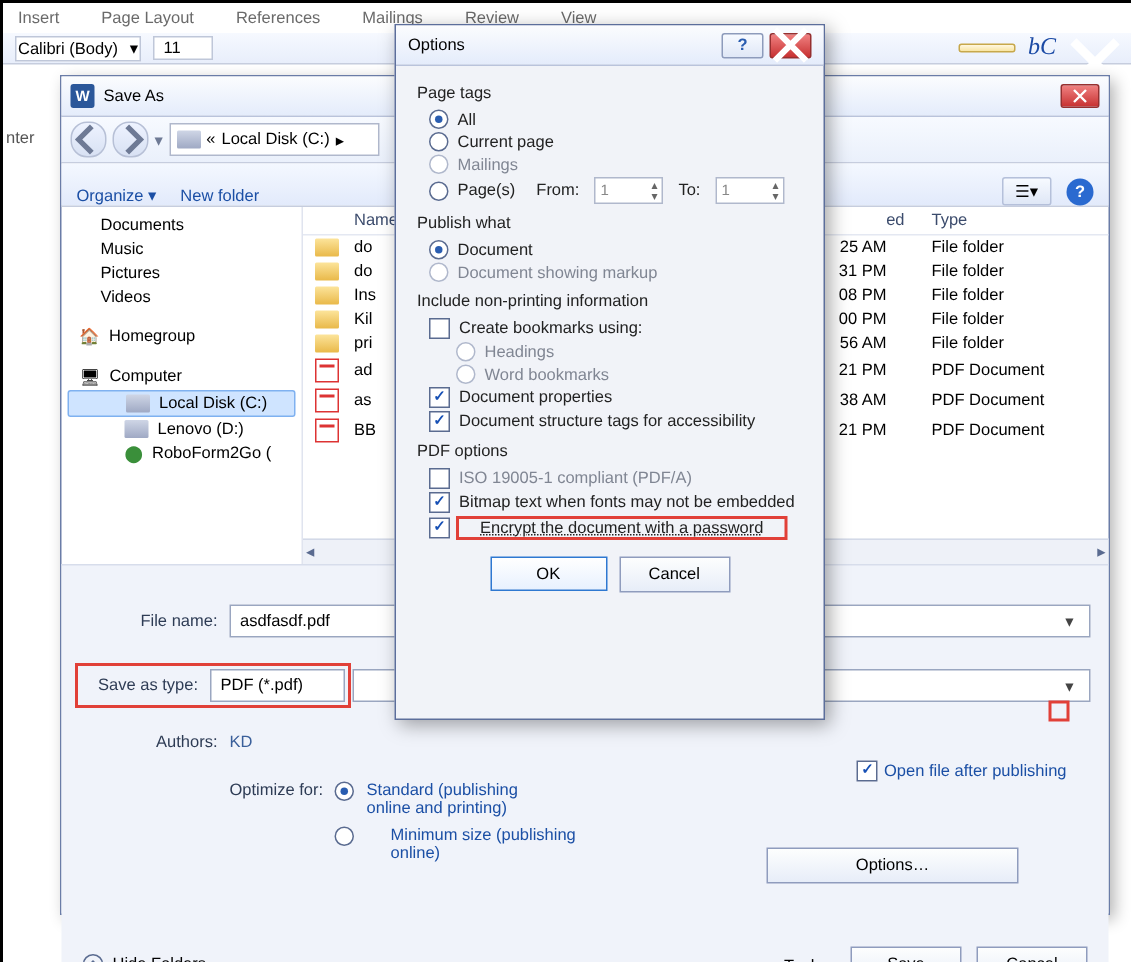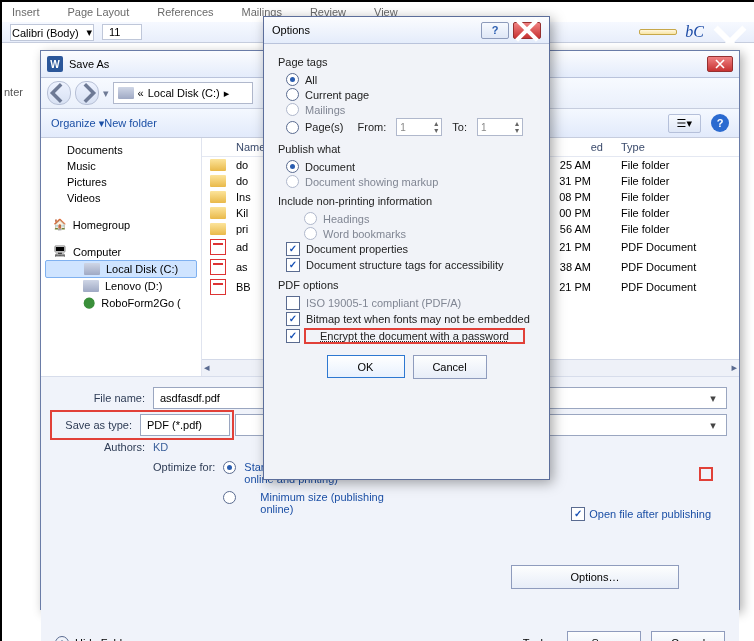--- a/index.html
+++ b/index.html
@@ -16,47 +16,47 @@
 .title{background:linear-gradient(#fbfcfe,#e4ecfb);height:26px;display:flex;align-items:center;padding:0 6px;border-bottom:1px solid #b9c3db}
 .title .word-icon{width:16px;height:16px;background:#2b579a;border-radius:2px;color:#fff;display:flex;align-items:center;justify-content:center;font-weight:bold;font-size:10px;margin-right:6px}
 .title .spacer{flex:1}
 .title .ctrl{width:24px;height:14px;border:1px solid #8d9bbb;border-radius:2px;background:linear-gradient(#f7faff,#dfe7f6);display:flex;align-items:center;justify-content:center;margin-left:4px}
 .title .close{background:linear-gradient(#f08181,#c73232);border-color:#963030}
 .title svg{width:10px;height:10px}
 .navbar{height:30px;background:linear-gradient(#f7faff,#eaf0fb);border-bottom:1px solid #c6cdde;display:flex;align-items:center;padding:0 6px;gap:4px}
 .navbtn{width:22px;height:22px;border:1px solid #b7c0d6;border-radius:11px;background:linear-gradient(#eef3ff,#d8e1f3);display:flex;align-items:center;justify-content:center}
 .breadcrumb{flex:0 0 130px;border:1px solid #b0b8cc;background:#fff;height:20px;display:flex;align-items:center;padding:0 4px;gap:4px}
 .drive-icon{width:16px;height:12px;background:linear-gradient(#cfd6e6,#9fa9c4);border-radius:1px;display:flex;align-items:center;justify-content:center;font-size:8px}
-.toolbar{height:28px;background:linear-gradient(#f4f8ff,#e2eafb);border-bottom:1px solid #c6cdde;display:flex;align-items:center;padding:0 10px;gap:0}
+.toolbar{height:28px;background:linear-gradient(#f4f8ff,#e2eafb);border-bottom:1px solid #c6cdde;display:flex;align-items:flex-end;padding:0 10px;gap:16px}
 .toolbar .link{color:#1b4fa5}
 .toolbar .right{margin-left:auto;display:flex;gap:10px;align-items:center}
 .view-btn{border:1px solid #b5c0da;padding:2px 8px;background:linear-gradient(#f7faff,#dfe7f6);border-radius:2px;font-size:11px}
 .help{width:18px;height:18px;border-radius:9px;background:#2a6ad0;color:#fff;display:flex;align-items:center;justify-content:center;font-weight:bold}
 .body{display:flex;height:238px}
 .sidebar{width:160px;border-right:1px solid #e0e4ef;padding:4px 0;overflow:hidden}
-.sb-item{display:flex;align-items:center;gap:6px;padding:2px 6px 2px 26px;cursor:default}
+.sb-item{display:flex;gap:6px;padding:2px 6px 2px 26px;cursor:default}
 .sb-item.indent2{padding-left:42px}
 .sb-item.sel{background:#cfe4ff;border:1px solid #7fb1f0;border-radius:2px;margin:0 4px;padding-left:38px}
 .filespane{flex:1;position:relative}
 .cols{display:flex;padding:3px 8px;border-bottom:1px solid #e4e8f2;color:#3b4b6c}
 .cols .c1{width:26px}
 .cols .c2{flex:1}
 .cols .c3{width:72px;text-align:right}
 .cols .c4{width:110px;padding-left:18px}
 .row{display:flex;padding:2px 8px;align-items:center}
 .row .c1{width:26px}
 .row .c2{flex:1;overflow:hidden;text-overflow:ellipsis}
 .row .c3{width:72px;text-align:right}
 .row .c4{width:110px;padding-left:30px}
 .folder-icon{width:16px;height:12px;background:linear-gradient(#fce49b,#e9b949);border-radius:1px}
 .pdf-icon{width:14px;height:14px;background:#fff;border:1px solid #d33;position:relative}
 .pdf-icon::after{content:"";position:absolute;left:2px;top:3px;right:2px;height:2px;background:#d33}
 .scrollb{position:absolute;bottom:0;left:0;right:0;height:16px;background:#eef1f8;border-top:1px solid #d3d9e8}
 .lower{padding:6px 12px 0;background:#f0f3fa;border-top:1px solid #d7ddeb;height:280px;position:relative}
-.frow{display:flex;align-items:center;margin:4px 0}
+.frow{display:flex;align-items:center;margin:20px 0}
 .flabel{width:92px;text-align:right;padding-right:8px;color:#2e3c55}
 .finput{flex:1;border:1px solid #9aa6c0;background:#fff;height:20px;padding:0 6px;display:flex;align-items:center;font-family:inherit;font-size:11px}
 .dd{width:14px;text-align:center;color:#444}
 .redbox{border:2px solid #e14038;padding:2px;margin:-3px}
 .opt-area{display:flex;margin-top:8px}
 .opt-left{margin-left:100px}
 .opt-left .lbl{color:#2e3c55}
 .radio-blue{color:#1b4fa5;margin-left:4px}
 .options-btn{position:absolute;right:32px;top:96px;width:166px;height:22px;border:1px solid #8f9cbd;background:linear-gradient(#fdfefe,#e7edf8);display:flex;align-items:center;justify-content:center}
 .options-red{border:2px solid #e14038;padding:5px}
@@ -379,20 +379,24 @@
     <div class="opt-row">
         <span class="rad sel"></span>
         <span>Document</span>
       </div>
     <div class="opt-row disabled">
         <span class="rad" style="border-color:#b0b8cc"></span>
         <span>Document showing markup</span>
       </div>
 
     <div class="hdr">Include non-printing information</div>
+    <div class="opt-row">
+        <span class="chk"></span>
+        <span>Create bookmarks using:</span>
+      </div>
     <div class="opt-row sub">
         <span class="rad" style="border-color:#b0b8cc"></span>
         <span>Headings</span>
       </div>
     <div class="opt-row sub">
         <span class="rad" style="border-color:#b0b8cc"></span>
         <span>Word bookmarks</span>
       </div>
     <div class="opt-row">
         <span class="chk checked"></span>

